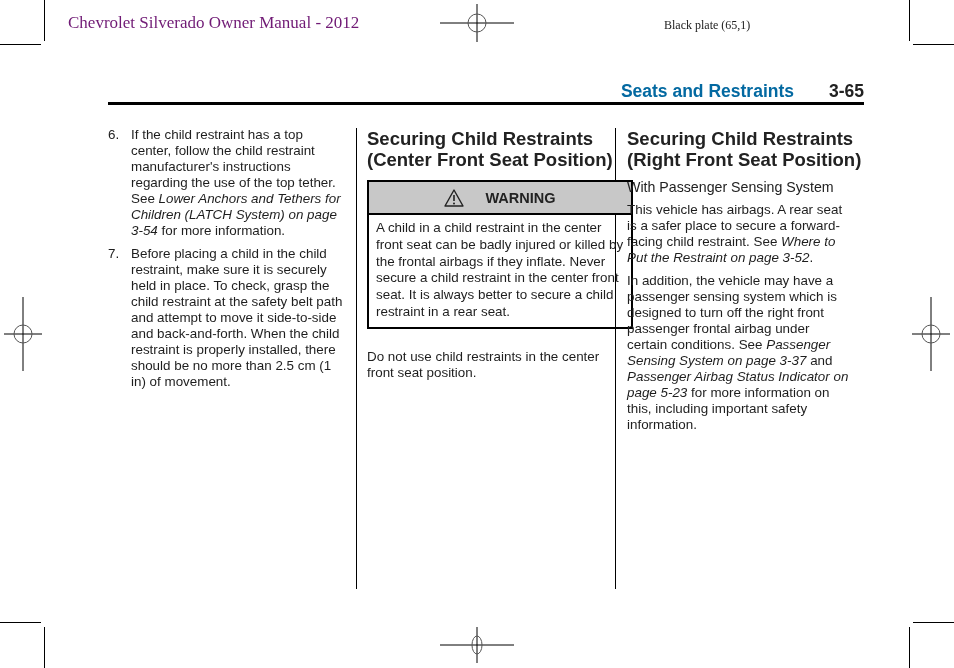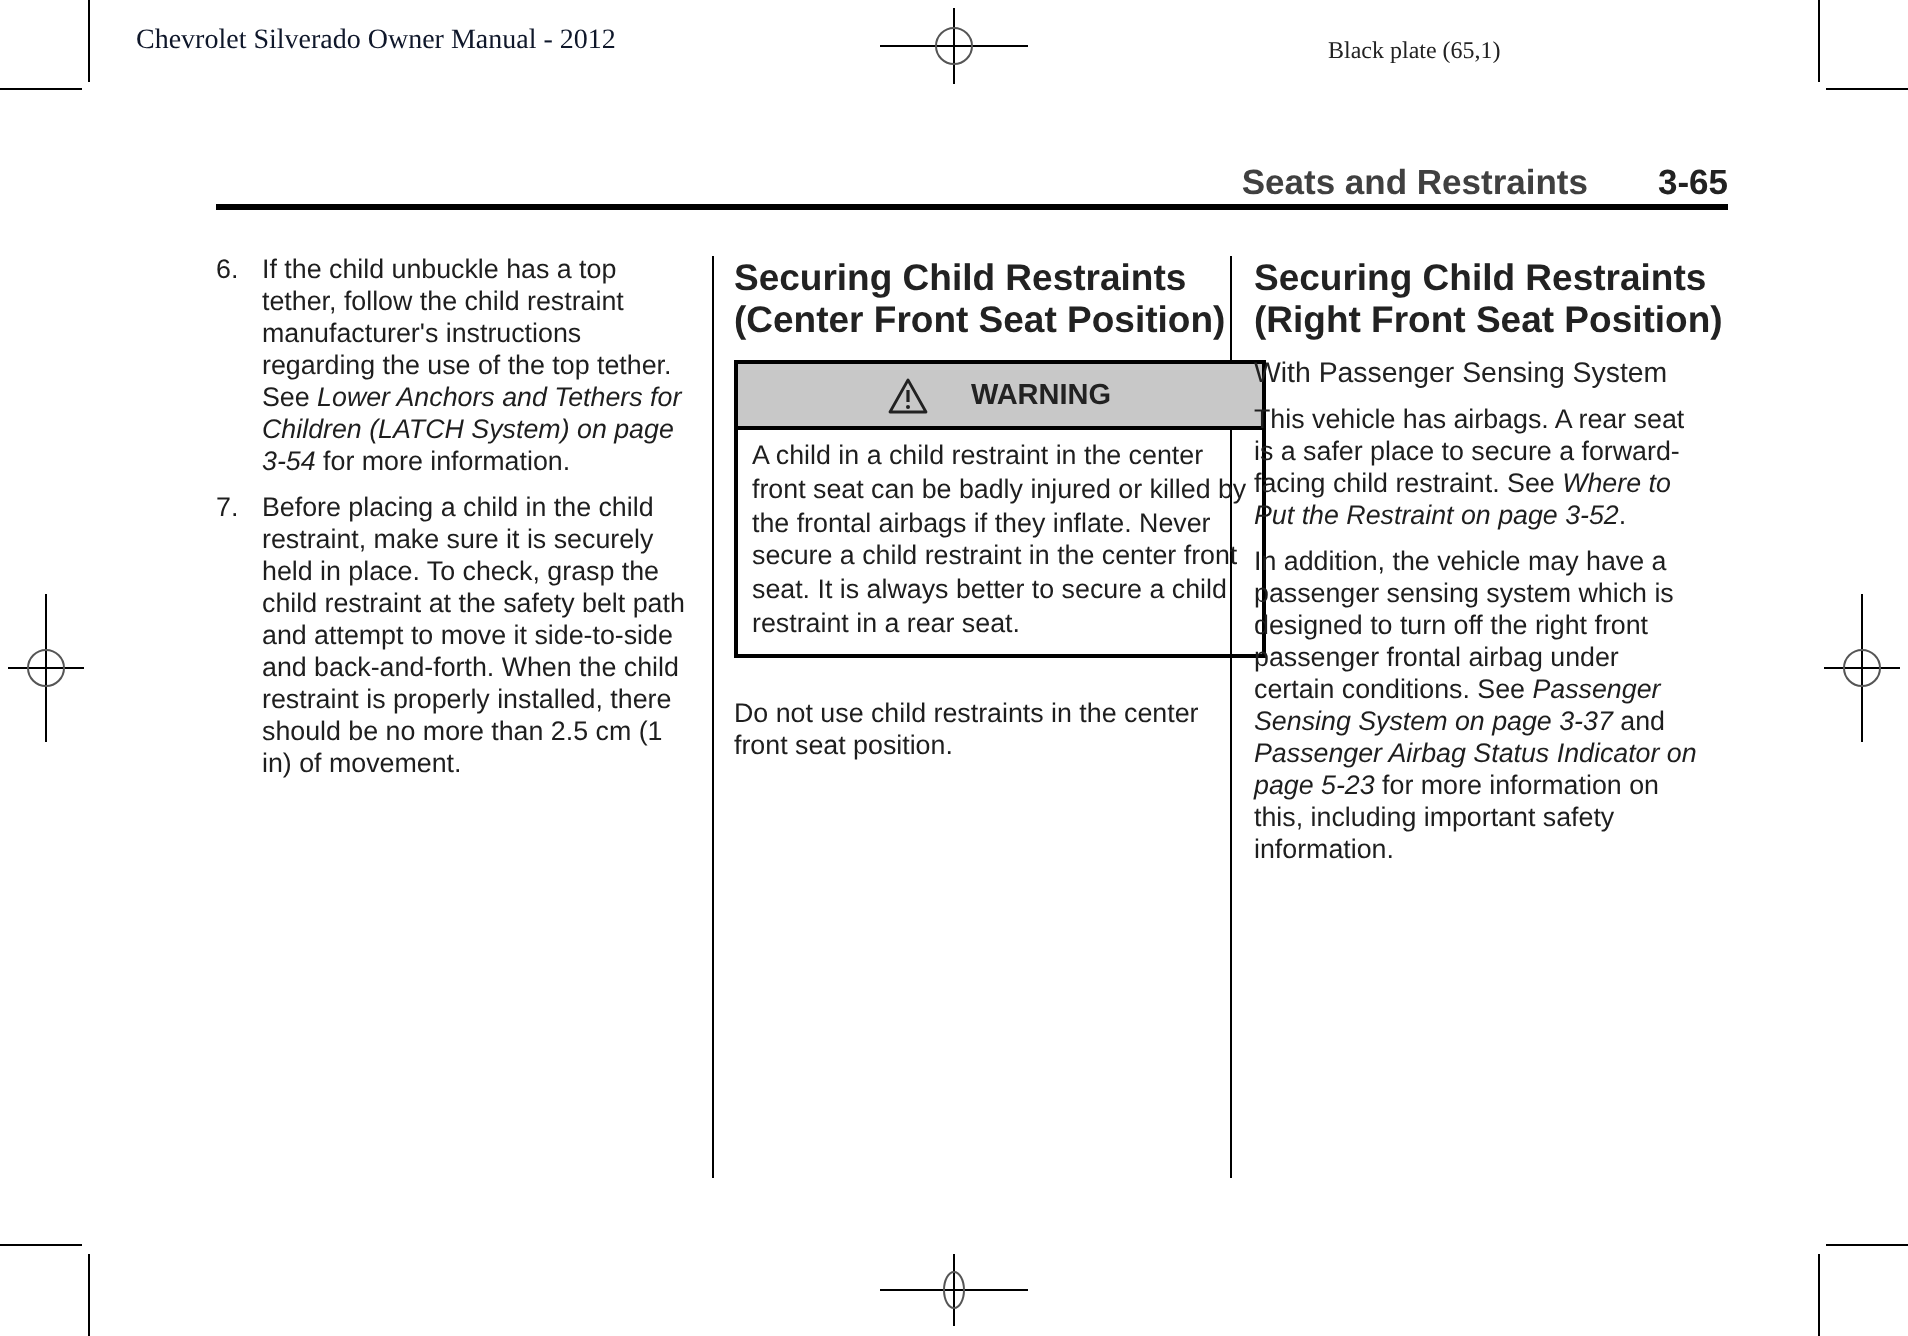--- a/index.html
+++ b/index.html
@@ -1,25 +1,25 @@
 <!DOCTYPE html>
 <html><head>
 <meta charset="utf-8">
 <style>
   html, body { margin:0; padding:0; }
   body { width:954px; height:668px; position:relative; background:#ffffff; overflow:hidden;
          font-family:"Liberation Sans", sans-serif; color:#1a1a1a; }
   .abs { position:absolute; }
   .serif { font-family:"Liberation Serif", serif; }
-  .hdr-left { left:68px; top:13px; font-size:14px; color:#0f172a; }
+  .hdr-left { left:68px; top:13px; font-size:17px; color:#701a75; }
   .hdr-right { left:664px; top:18px; font-size:12px; color:#222; }
   .line { position:absolute; background:#000; }
   .reg { position:absolute; }
   .running { position:absolute; left:108px; top:80px; width:756px; height:22px; border-bottom:3px solid #000; }
-  .running .sec { position:absolute; right:70px; top:1px; font-weight:bold; font-size:17.5px; color:#404040; }
+  .running .sec { position:absolute; right:70px; top:1px; font-weight:bold; font-size:17.5px; color:#0369a1; }
   .running .pg { position:absolute; right:0; top:1px; font-weight:bold; font-size:17.5px; color:#222; }
   .col { position:absolute; font-size:13.4px; line-height:16px; color:#1e1e1e; }
   .col p { margin:0 16px 7px 0; }
   .li { position:relative; padding-left:23px; margin-bottom:7px; }
   .li .num { position:absolute; left:0; top:0; }
   i { font-style:italic; }
   .h2 { font-weight:bold; font-size:18.5px; line-height:21px; color:#222; margin:0 0 10px 0; }
   .h3 { font-weight:normal; font-size:14.2px; line-height:18px; color:#222; margin:0 0 6px 0; }
   .warn { border:2px solid #000; margin:0 0 20px 0; }
   .warn-head { background:#c8c8c8; border-bottom:2px solid #000; height:31px; display:flex; align-items:center; justify-content:center; font-weight:bold; font-size:14.5px; color:#222; gap:21px; }
@@ -66,21 +66,21 @@
   <span class="sec">Seats and Restraints</span>
   <span class="pg">3-65</span>
 </div>
 
 <div class="vrule" style="left:356px;top:128px;height:461px;"></div>
 <div class="vrule" style="left:615px;top:128px;height:461px;"></div>
 
 <div class="col" style="left:108px;top:127px;width:238px;">
   <div class="li">
     <span class="num">6.</span>
-    <span>If the child unbuckle has a top tether, follow the child restraint manufacturer's instructions regarding the use of the top tether. See </span><i>Lower Anchors and Tethers for Children (LATCH System) on page 3-54</i><span> for more information.</span>
+    <span>If the child restraint has a top center, follow the child restraint manufacturer's instructions regarding the use of the top tether. See </span><i>Lower Anchors and Tethers for Children (LATCH System) on page 3-54</i><span> for more information.</span>
   </div>
   <div class="li">
     <span class="num">7.</span>
     <span>Before placing a child in the child restraint, make sure it is securely held in place. To check, grasp the child restraint at the safety belt path and attempt to move it side-to-side and back-and-forth. When the child restraint is properly installed, there should be no more than 2.5 cm (1 in) of movement.</span>
   </div>
 </div>
 
 <div class="col" style="left:367px;top:128px;width:266px;">
   <div class="h2">Securing Child Restraints (Center Front Seat Position)</div>
   <div class="warn">

